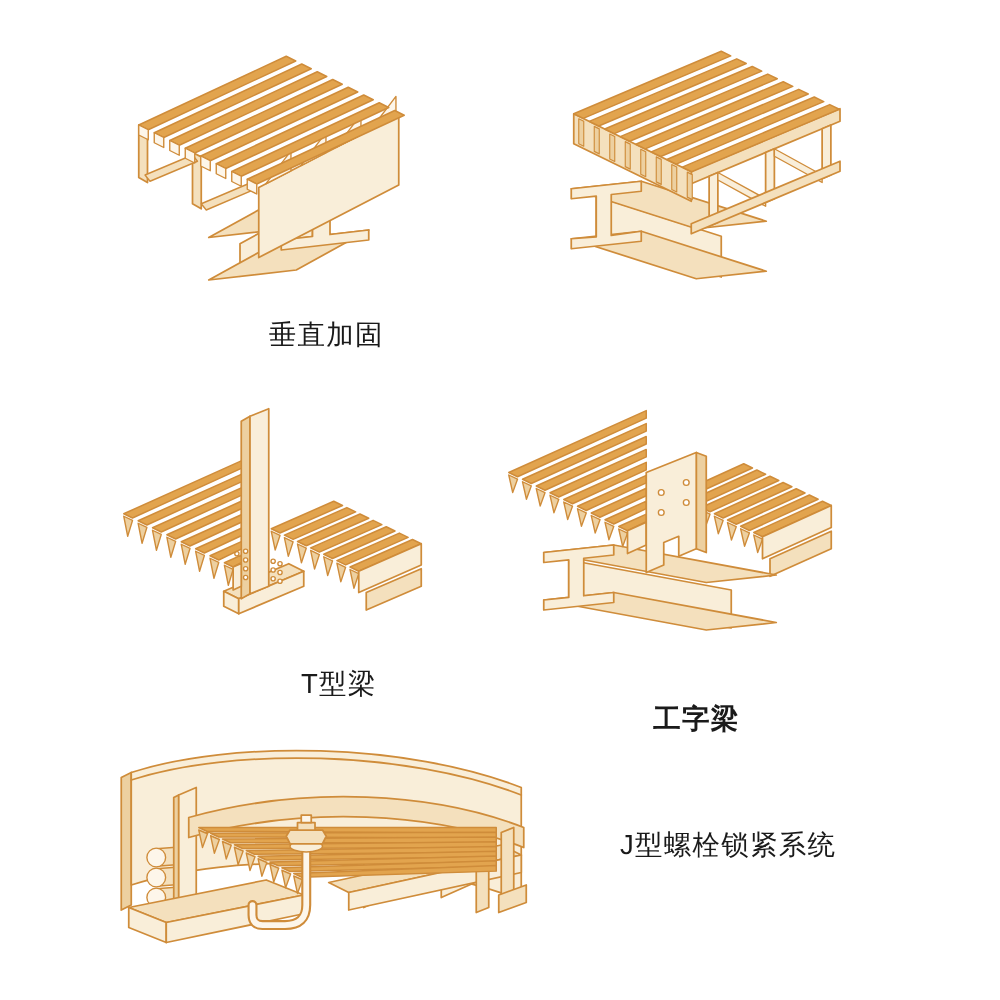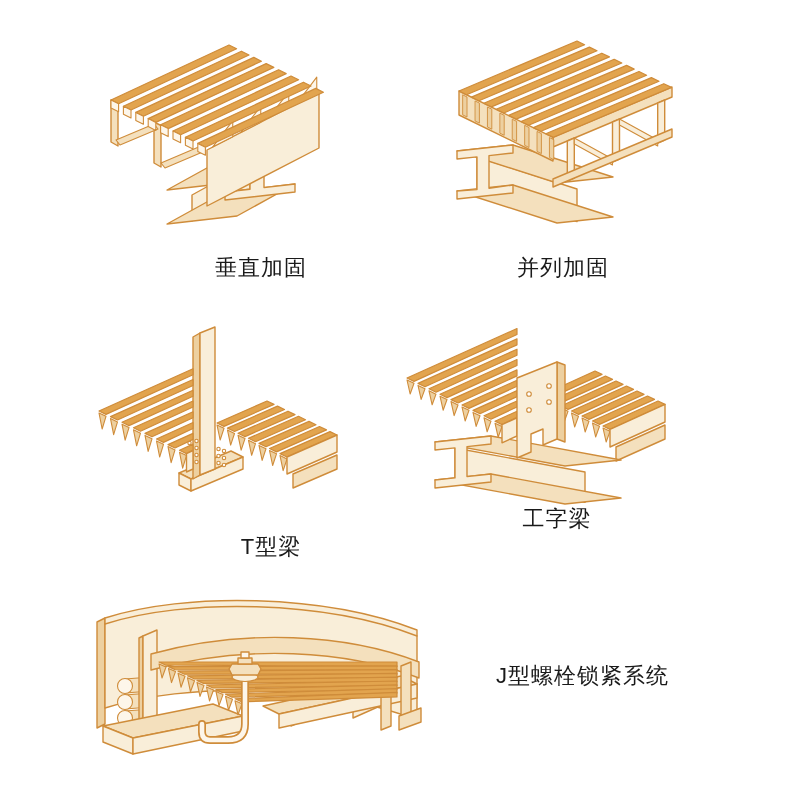--- a/index.html
+++ b/index.html
@@ -235,18 +235,17 @@
         <path d="M150,100L150,146Q150,162 133,162L115,162Q107,162 107,154L107,146" fill="none" stroke="#cf8c3a" stroke-width="8" stroke-linejoin="round" stroke-linecap="round"></path>
         <path d="M150,100L150,146Q150,162 133,162L115,162Q107,162 107,154L107,146" fill="none" stroke="#fdf6ea" stroke-width="4.6" stroke-linejoin="round" stroke-linecap="round"></path>
         <ellipse cx="150" cy="99" rx="13" ry="4.5" fill="#f9eed9" stroke="#cf8c3a" stroke-width="1.2"></ellipse>
         <path d="M137,86L163,86L166,91L163,97L137,97L134,91Z" fill="#f4e0bd" stroke="#cf8c3a" stroke-width="1.4" stroke-linejoin="round" stroke-linecap="round"></path>
         <path d="M143,80L157,80L157,86L143,86Z" fill="#f4e0bd" stroke="#cf8c3a" stroke-width="1.4" stroke-linejoin="round" stroke-linecap="round"></path>
         <path d="M146,74L154,74L154,80L146,80Z" fill="#fdf6ea" stroke="#cf8c3a" stroke-width="1.4" stroke-linejoin="round" stroke-linecap="round"></path>
       </svg>
   </figure>
 
   <div class="lbl centered" style="left:261px;top:253px;">垂直加固</div>
-  <div class="lbl centered" style="left:563px;top:253px;">并列加固</div>
   <div class="lbl centered" style="left:271px;top:532px;">T型梁</div>
-  <div class="lbl centered" style="left:557px;top:504px;">工字梁</div>
+  <div class="lbl centered" style="left:557px;top:560px;font-weight:bold;">工字梁</div>
   <div class="lbl" style="left:496px;top:661px;">J型螺栓锁紧系统</div>
 
 </div>
 
 </body></html>

